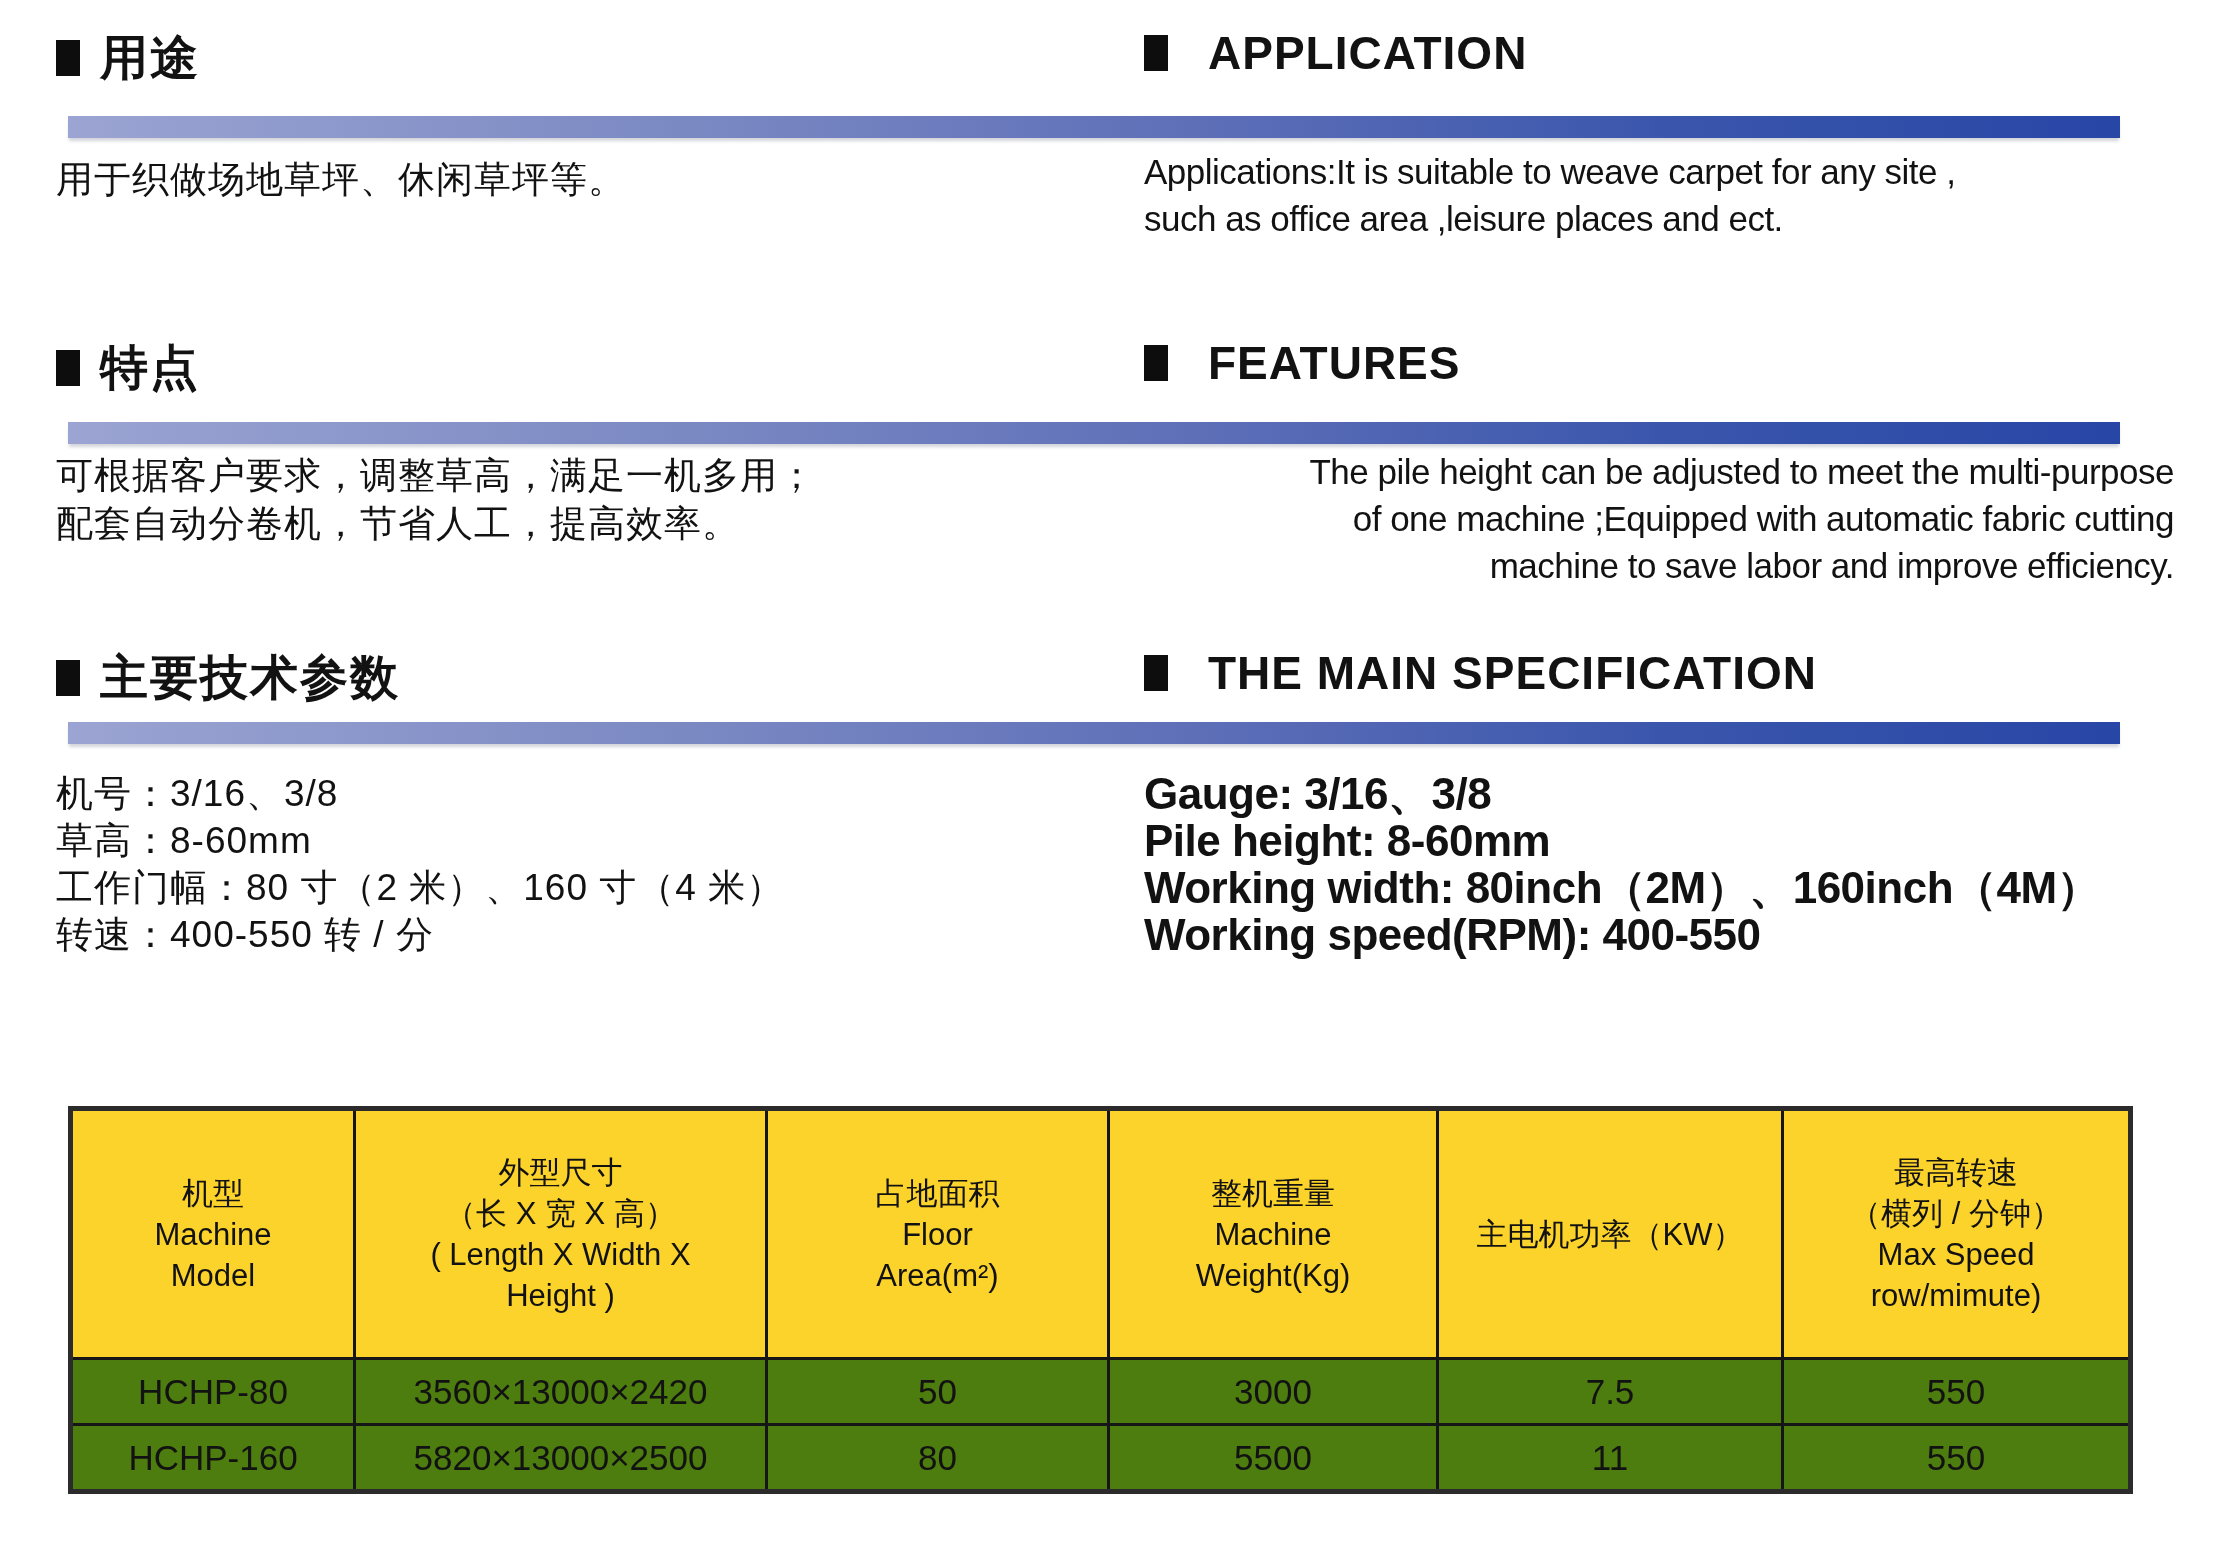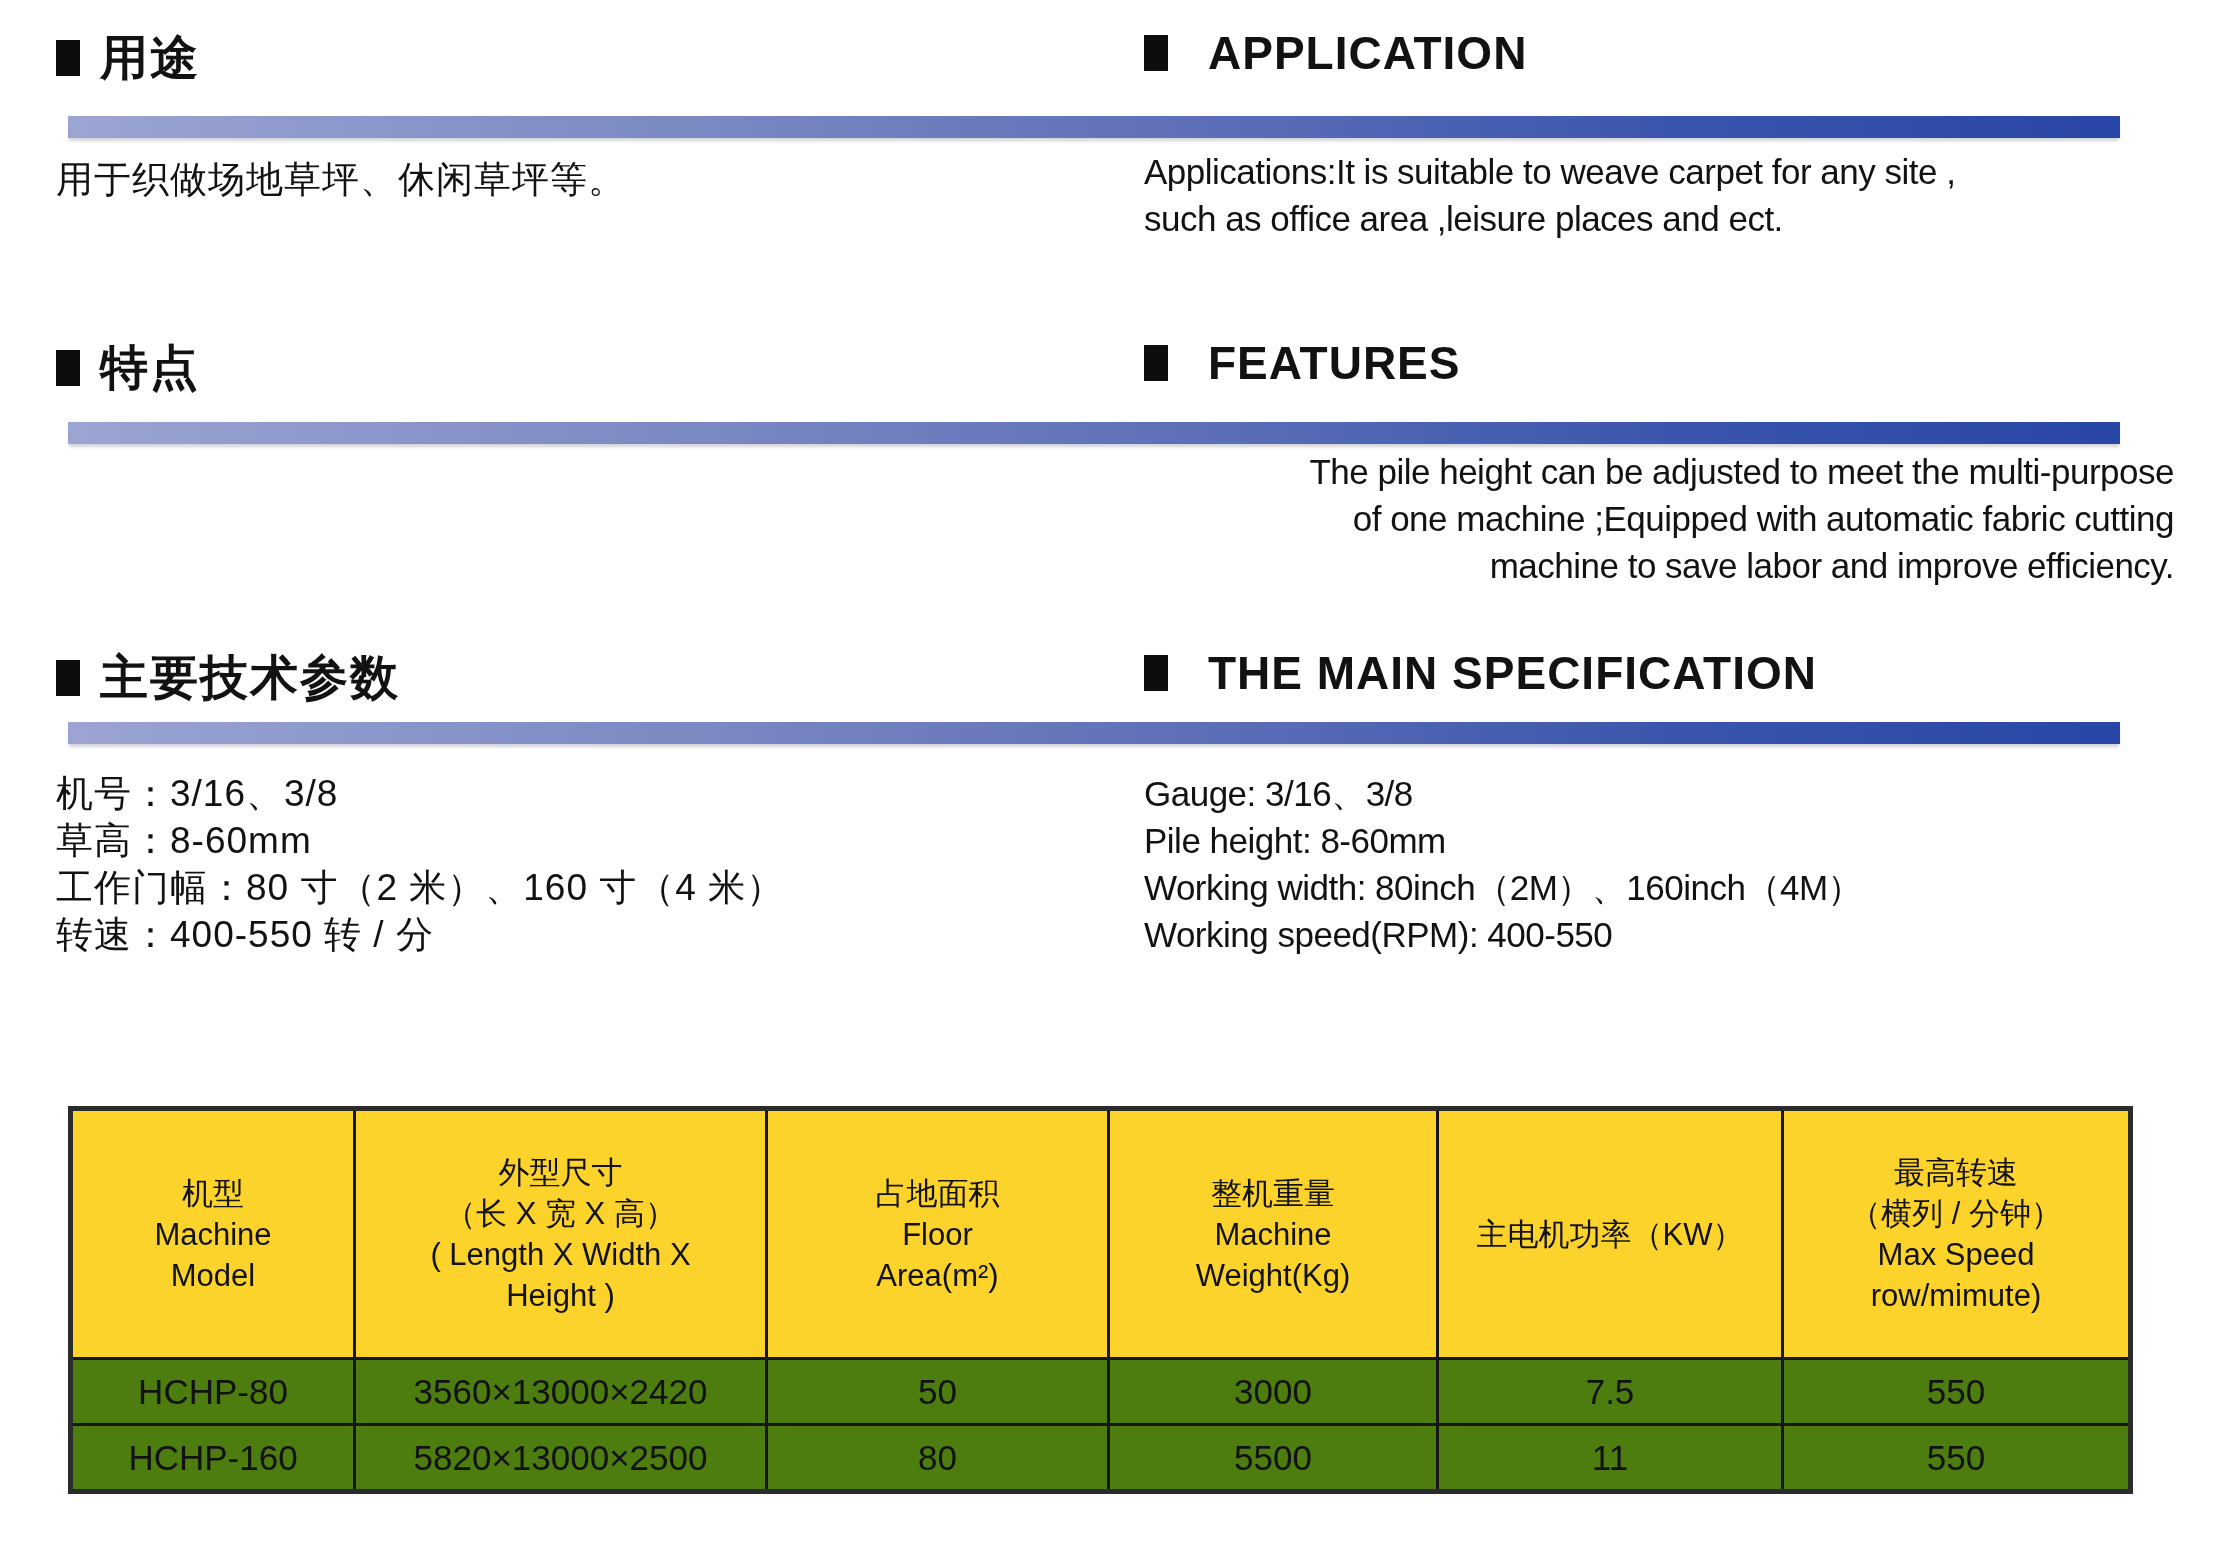--- a/index.html
+++ b/index.html
@@ -24,21 +24,21 @@
     box-shadow:0 4px 3px -1px rgba(110,115,135,.30);
   }
 
   
   .col-zh{left:56px;width:1000px;}
   .col-en{left:1144px;width:1030px;}
 
   .body-zh{font-size:37px;line-height:48px;letter-spacing:1px;}
   .body-en{font-size:35px;line-height:47px;letter-spacing:-0.5px;}
   .spec-zh{font-size:37px;line-height:47px;letter-spacing:1px;}
-  .spec-en{font-size:35px;line-height:47px;letter-spacing:-0.5px;}
+  .spec-en{font-size:44px;line-height:47px;letter-spacing:-0.5px;font-weight:bold;}
 
   
   .spec-table{
     border-collapse:collapse;table-layout:fixed;
     width:2060px;
     border:5px solid #2b2b2b;
     background:#4d7c0f;
   }
   .spec-table th,.spec-table td{
     border:3px solid #161616;
@@ -81,20 +81,24 @@
 
   <div class="abs col-zh heading" style="top:336px;">
     <span class="bullet"></span>
     <span class="h-zh">特点</span>
   </div>
   <div class="abs col-en heading" style="top:336px;">
     <span class="bullet"></span>
     <span class="h-en">FEATURES</span>
   </div>
   <div class="abs bar" style="top:422px;"></div>
+  <div class="abs col-zh body-zh" style="top:452px;">
+    <span class="hline">可根据客户要求，调整草高，满足一机多用；</span>
+    <span class="hline">配套自动分卷机，节省人工，提高效率。</span>
+  </div>
   <div class="abs col-en body-en" style="top:448px;text-align:right;">
     <span class="hline">The pile height can be adjusted to meet the multi-purpose</span>
     <span class="hline">of one machine ;Equipped with automatic fabric cutting</span>
     <span class="hline">machine to save labor and improve efficiency.</span>
   </div>
 
   <div class="abs col-zh heading" style="top:646px;">
     <span class="bullet"></span>
     <span class="h-zh">主要技术参数</span>
   </div>

